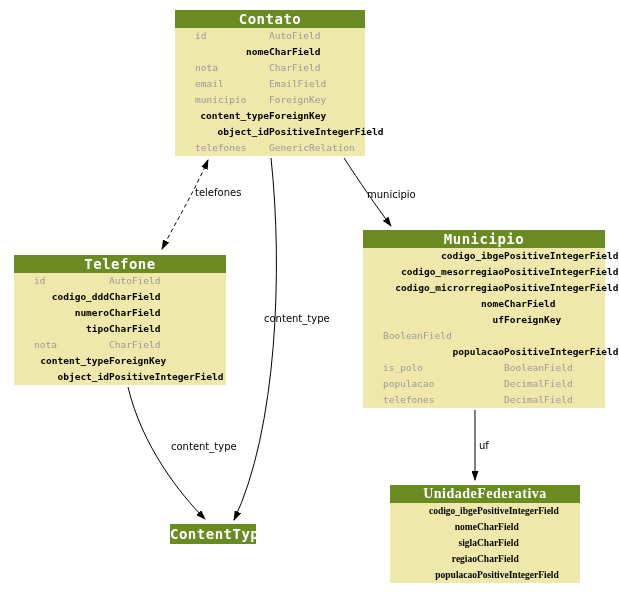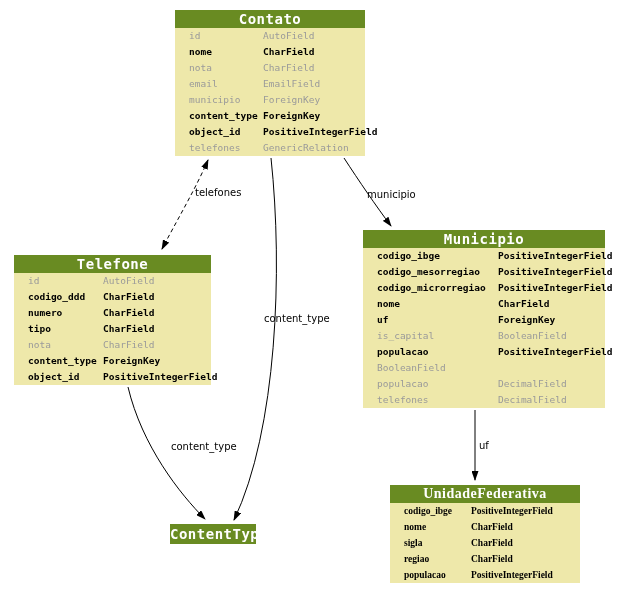--- a/index.html
+++ b/index.html
@@ -4,29 +4,29 @@
 <style>
   html,body{margin:0;padding:0;background:#fff;}
   .canvas{position:relative;width:619px;height:597px;background:#ffffff;overflow:hidden;
           font-family:"DejaVu Sans Mono",monospace;}
   svg.edges{position:absolute;left:0;top:0;width:619px;height:597px;pointer-events:none;}
 
   .entity{position:absolute;box-shadow:0 0 0 0 transparent;}
   .entity .hdr{background:#698b22;color:#ffffff;font-weight:bold;text-align:center;
                height:18px;line-height:18px;font-size:14px;letter-spacing:0.5px;}
   .entity .rows{background:#eee8aa;}
-  .row{display:flex;height:16px;line-height:16px;font-size:9.5px;padding:0 14px;white-space:nowrap;}
-  .row.req{font-weight:bold;color:#000000;}
+  .row{display:flex;height:16px;line-height:16px;font-size:9.5px;padding:0 20px;white-space:nowrap;}
+  .row.req{font-weight:bold;color:#000000;text-align:right;}
   .row.opt{font-weight:normal;color:#9a9a9a;}
   .fname{display:inline-block;}
   .ftype{display:inline-block;}
 
   #contato{left:175px;top:10px;width:190px;}
   #contato .fname{min-width:74px;}
-  #telefone{left:14px;top:255px;width:197px;}
+  #telefone{left:14px;top:255px;width:212px;}
   #telefone .fname{min-width:75px;}
   #municipio{left:363px;top:230px;width:242px;}
   #municipio .fname{min-width:121px;}
   #contenttype{left:170px;top:524px;width:86px;}
   #contenttype .hdr{height:20px;line-height:20px;}
   #unidadefederativa{left:390px;top:485px;width:190px;font-family:Liberation Serif, serif;}
   #unidadefederativa .fname{min-width:67px;}
 
   .edge-label{position:absolute;font-family:"DejaVu Sans",sans-serif;font-size:10px;
               color:#000;white-space:nowrap;}
@@ -143,28 +143,28 @@
         </div>
         <div class="row req">
           <span class="fname">nome</span>
           <span class="ftype">CharField</span>
         </div>
         <div class="row req">
           <span class="fname">uf</span>
           <span class="ftype">ForeignKey</span>
         </div>
         <div class="row opt">
-          <span class="fname">is_capital</span>
           <span class="ftype">BooleanField</span>
         </div>
         <div class="row req">
           <span class="fname">populacao</span>
           <span class="ftype">PositiveIntegerField</span>
         </div>
         <div class="row opt">
+          <span class="fname">is_polo</span>
           <span class="ftype">BooleanField</span>
         </div>
         <div class="row opt">
           <span class="fname">populacao</span>
           <span class="ftype">DecimalField</span>
         </div>
         <div class="row opt">
           <span class="fname">telefones</span>
           <span class="ftype">DecimalField</span>
         </div>

